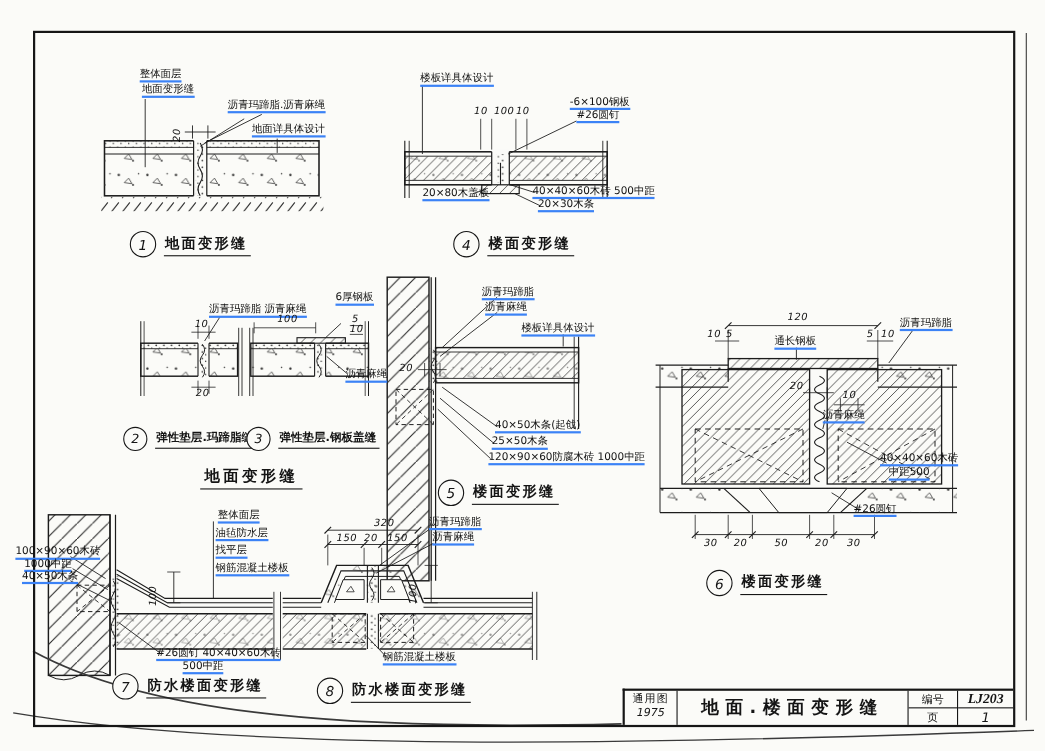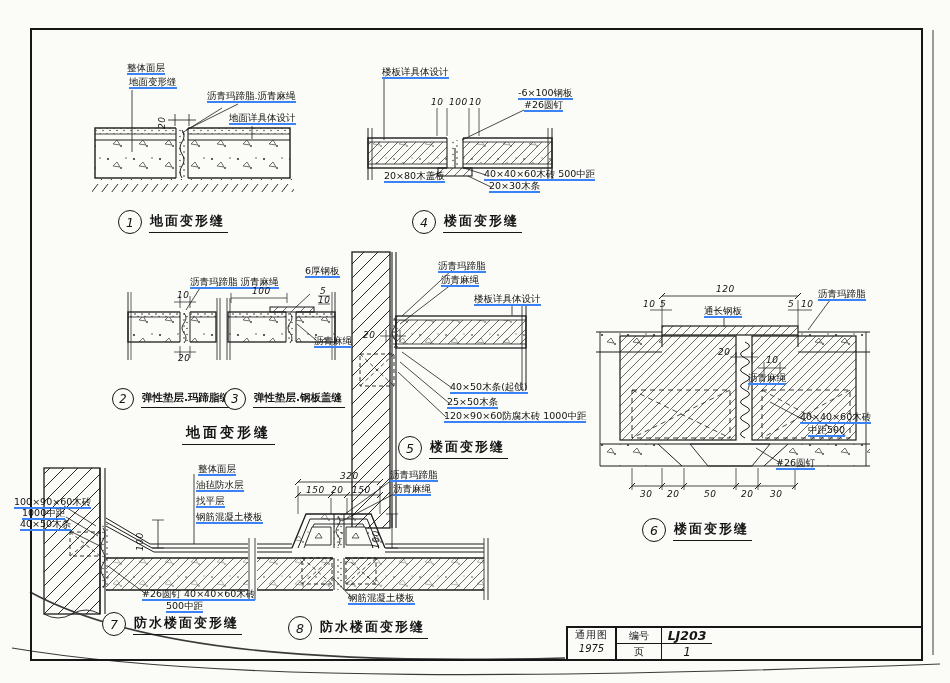--- a/index.html
+++ b/index.html
@@ -24,21 +24,21 @@
               border-top:2px solid #161616;border-left:2px solid #161616;display:flex;}
   .tb-c1{width:47px;border-right:1.5px solid #161616;display:flex;flex-direction:column;
          align-items:center;justify-content:flex-start;gap:1px;}
   .tb-type{font-size:10px;letter-spacing:1px;}
   .tb-year{font-size:10px;font-style:italic;}
   .tb-c2{flex:1;display:flex;align-items:center;justify-content:center;
          font-size:16px;font-weight:bold;letter-spacing:6px;}
   .tb-c3{width:44px;border-left:1.5px solid #161616;display:flex;flex-direction:column;}
   .tb-c4{width:50px;border-left:1.5px solid #161616;display:flex;flex-direction:column;}
   .tb-cell{flex:1;display:flex;align-items:center;justify-content:center;font-size:10px;}
-  .tb-row-divide{border-bottom:1.5px solid #161616;}
+  .tb-row-divide{border-bottom:1.5px solid #161616;font-family:Liberation Serif, serif;}
   .tb-no{font-size:12.5px;font-style:italic;font-weight:bold;}
   .tb-pg{font-size:12px;font-style:italic;}
 </style>
 </head>
 <body>
 
 <div id="sheet">
 
   <svg id="linework" width="950" height="683" viewBox="0 0 950 683">
     <defs>
@@ -473,20 +473,21 @@
   <div class="cap" style="left:288px;top:616px">
     <span class="num">8</span>
     <span class="cap-text">防水楼面变形缝</span>
   </div>
 
   <div id="titleblock">
     <div class="tb-c1">
       <span class="tb-type">通用图</span>
       <span class="tb-year">1975</span>
     </div>
+    <div class="tb-c2">地面.楼面变形缝</div>
     <div class="tb-c3">
       <div class="tb-cell tb-row-divide">编号</div>
       <div class="tb-cell">页</div>
     </div>
     <div class="tb-c4">
       <div class="tb-cell tb-row-divide tb-no">LJ203</div>
       <div class="tb-cell tb-pg">1</div>
     </div>
   </div>
 

